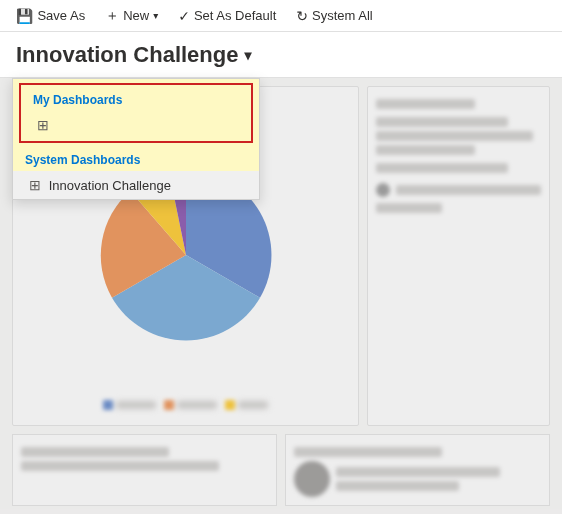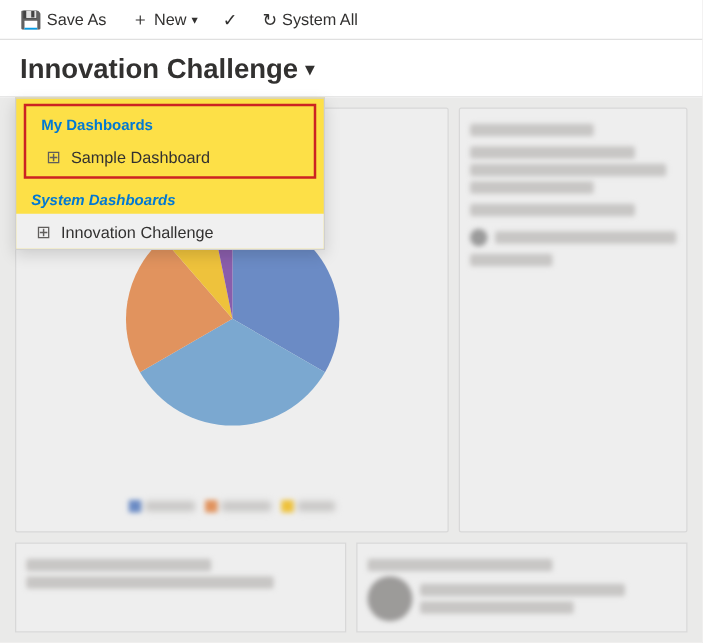--- a/index.html
+++ b/index.html
@@ -58,21 +58,21 @@
       gap: 6px;
       cursor: pointer;
     }
     .chevron-icon { font-size: 14px; color: #323130; }
 
     
     .dropdown-menu {
       position: absolute;
       top: 78px;
       left: 12px;
-      background: #fde047;
+      background: #fef9c3;
       border: 1px solid #d0d0d0;
       box-shadow: 0 4px 12px rgba(0,0,0,0.15);
       width: 248px;
       z-index: 100;
     }
     .dropdown-section-header {
       padding: 6px 12px 4px;
       font-size: 12px;
       font-weight: 600;
       color: #0078d4;
@@ -91,21 +91,20 @@
     .dropdown-item .item-icon {
       color: #605e5c;
       font-size: 14px;
     }
     .dropdown-section-2 {
       padding: 6px 12px 4px;
       font-size: 12px;
       font-weight: 600;
       color: #0078d4;
       margin-top: 4px;
-      font-style: italic;
     }
 
     
     .red-border-section {
       border: 2px solid #cc2222;
       margin: 4px 6px;
       padding: 2px 0;
     }
 
     
@@ -209,20 +208,21 @@
     <span class="toolbar-icon">💾</span>
     <span>Save As</span>
   </button>
   <button class="toolbar-btn">
     <span class="toolbar-icon">＋</span>
     <span>New</span>
     <span style="font-size:10px;">▾</span>
   </button>
   <button class="toolbar-btn">
     <span class="toolbar-icon">✓</span>
+    <span>Set As Default</span>
   </button>
   <button class="toolbar-btn">
     <span class="toolbar-icon">↻</span>
     <span>System All</span>
   </button>
 </div>
 
 <div class="dashboard-header">
   <div class="dashboard-title">
     <span>Innovation Challenge</span>
@@ -298,21 +298,20 @@
     </div>
   </div>
 </div>
 
 <div class="dropdown-menu">
 
   <div class="red-border-section">
     <div class="dropdown-section-header">My Dashboards</div>
     <div class="dropdown-item">
       <span class="item-icon">⊞</span>
-      <span>Sample Dashboard</span>
     </div>
   </div>
 
   <div>
     <div class="dropdown-section-2">System Dashboards</div>
     <div class="dropdown-item selected">
       <span class="item-icon">⊞</span>
       <span>Innovation Challenge</span>
     </div>
   </div>

